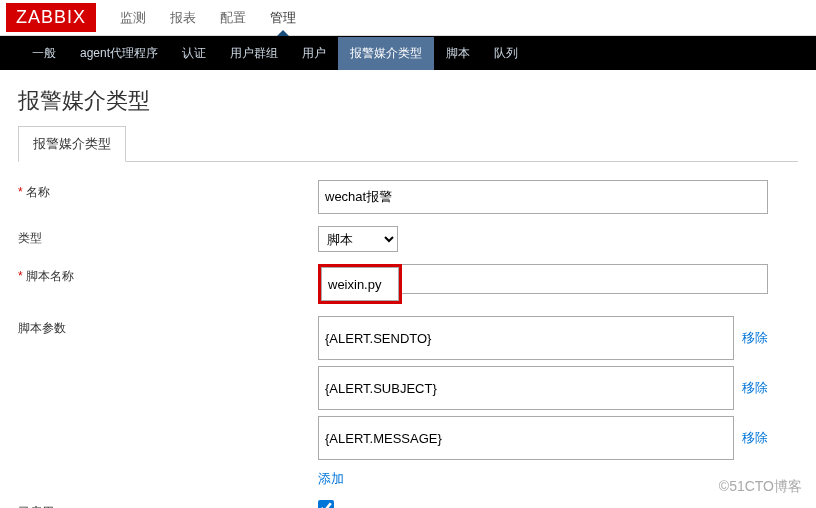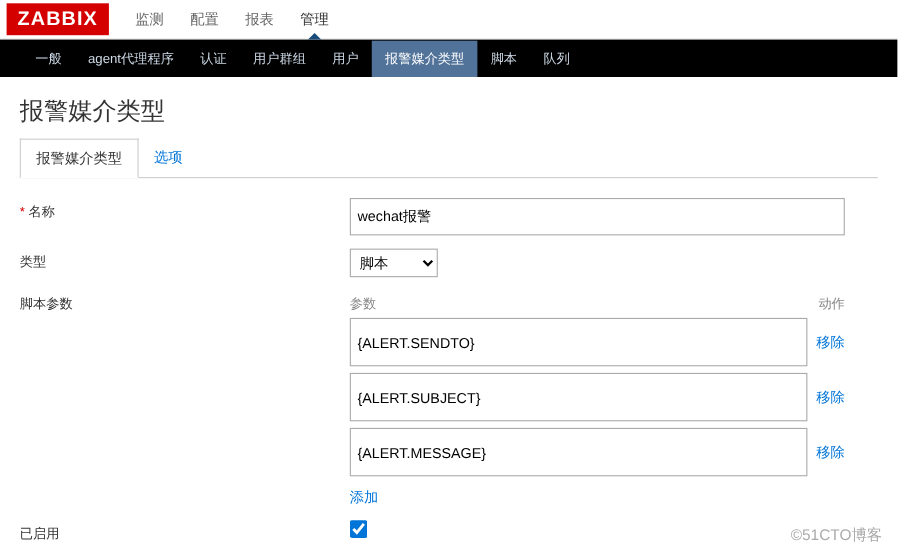--- a/index.html
+++ b/index.html
@@ -1,19 +1,19 @@
 <!DOCTYPE html>
 <html><head>
   <meta charset="utf-8">
   <style>
     * { box-sizing: border-box; margin: 0; padding: 0; }
     body { font-family: Arial, "Microsoft YaHei", sans-serif; font-size: 13px; color: #333; background: #fff; width: 816px; }
     
     .top-nav { display: flex; align-items: center; height: 36px; padding: 0 6px; border-bottom: 1px solid #ddd; }
-    .logo { background: #d40000; color: #fff; font-weight: bold; font-size: 18px; padding: 4px 10px; letter-spacing: 1px; }
+    .logo { background: #d40000; color: #fff; font-weight: normal; font-size: 18px; padding: 4px 10px; letter-spacing: 1px; }
     .top-nav-items { display: flex; margin-left: 12px; }
     .top-nav-item { color: #666; padding: 8px 12px; cursor: pointer; position: relative; }
     .top-nav-item.active { color: #333; }
     .top-nav-item.active::after { content: ''; position: absolute; bottom: -1px; left: 50%; transform: translateX(-50%); width: 0; height: 0; border-left: 6px solid transparent; border-right: 6px solid transparent; border-bottom: 6px solid #1a4d7c; }
     
     .sub-nav { background: #000000; display: flex; height: 34px; align-items: center; padding: 0 20px; }
     .sub-nav-item { color: #cdd9e5; padding: 8px 12px; cursor: pointer; font-size: 12px; }
     .sub-nav-item.active { background: #517299; color: #fff; }
     
     .page-title { font-size: 22px; color: #333; padding: 16px 18px 10px; font-weight: normal; }
@@ -48,71 +48,77 @@
     
     .watermark { position: fixed; right: 14px; bottom: 12px; color: #aaa; font-size: 14px; }
   </style>
 </head>
 <body>
 
 <div class="top-nav">
   <div class="logo">ZABBIX</div>
   <div class="top-nav-items">
     <div class="top-nav-item">监测</div>
+    <div class="top-nav-item">报表</div>
     <div class="top-nav-item">配置</div>
-    <div class="top-nav-item">报表</div>
     <div class="top-nav-item active">管理</div>
   </div>
 </div>
 
 <div class="sub-nav">
   <div class="sub-nav-item">一般</div>
   <div class="sub-nav-item">agent代理程序</div>
   <div class="sub-nav-item">认证</div>
   <div class="sub-nav-item">用户群组</div>
   <div class="sub-nav-item">用户</div>
   <div class="sub-nav-item active">报警媒介类型</div>
   <div class="sub-nav-item">脚本</div>
   <div class="sub-nav-item">队列</div>
 </div>
 
 <h1 class="page-title">报警媒介类型</h1>
 
 <div class="tabs">
   <div class="tab active">报警媒介类型</div>
-  <div class="tab">选项</div>
 </div>
 
 <div class="form">
 
   <div class="form-row">
     <div class="form-label required">名称</div>
     <div class="form-field">
       <input class="text-input" value="wechat报警" style="">
     </div>
   </div>
 
   <div class="form-row">
     <div class="form-label">类型</div>
     <div class="form-field">
       <select>
         <option>脚本</option>
       </select>
     </div>
   </div>
 
+  <div class="form-row">
+    <div class="form-label required">脚本名称</div>
+    <div class="form-field">
+      <div class="script-name-wrap">
+        <span class="highlight-box">
+          <input class="text-input" value="weixin.py" style="">
+        </span>
+        <div class="script-name-rest"></div>
+      </div>
+    </div>
+  </div>
 
   <div class="form-row">
     <div class="form-label">脚本参数</div>
     <div class="form-field">
       <div class="param-table">
-        <div class="param-header">
-          <span>参数</span>
-          <span>动作</span>
-        </div>
         <div class="param-row">
           <input class="param-input" value="{ALERT.SENDTO}" style="">
           <a class="link">移除</a>
         </div>
         <div class="param-row">
           <input class="param-input" value="{ALERT.SUBJECT}" style="">
           <a class="link">移除</a>
         </div>
         <div class="param-row">
           <input class="param-input" value="{ALERT.MESSAGE}" style="">

